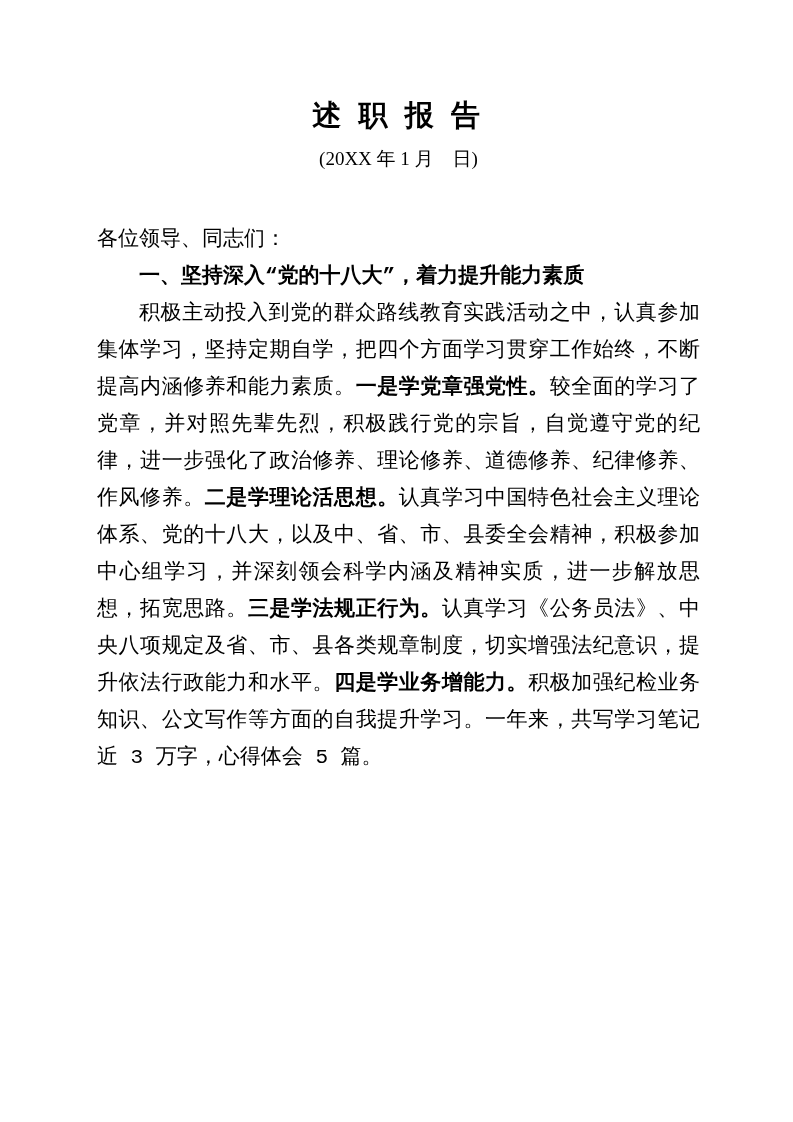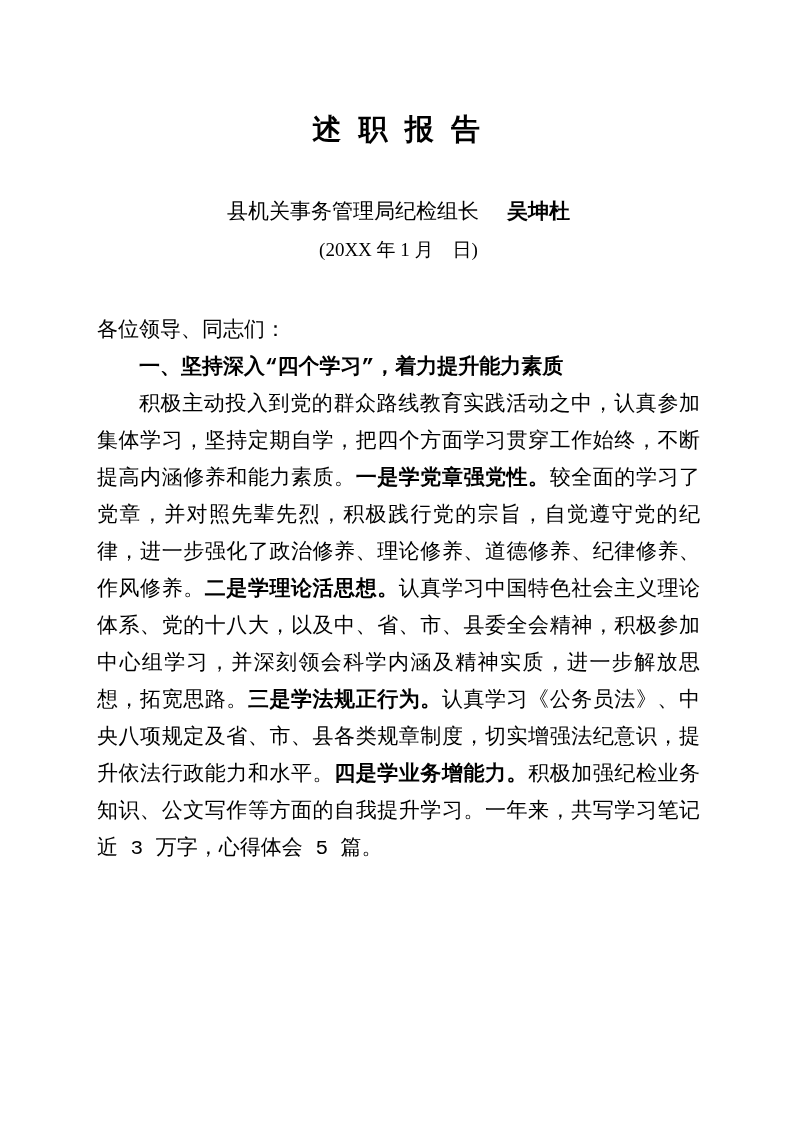--- a/index.html
+++ b/index.html
@@ -14,21 +14,21 @@
     margin: 0 auto;
     background: #ffffff;
     color: #000000;
     overflow: hidden;
     font-family: "Liberation Serif", serif;
   }
   .content {
     position: absolute;
     left: 97px;
     right: 93px;
-    top: 14px;
+    top: 0;
   }
   .title {
     margin: 100px 0 0 0;
     font-size: 29px;
     line-height: 1.1;
     font-weight: 600;
     text-align: center;
     letter-spacing: 5px;
     white-space: pre;
   }
@@ -75,30 +75,27 @@
   }
 </style>
 </head>
 <body>
 
 <div class="page">
   <div class="content">
 
     <h1 class="title">述 职 报 告</h1>
 
-    <div class="byline">
-      <span class="position">县机关事务管理局纪检组长</span><span class="name">吴坤杜</span>
-    </div>
 
     <div class="dateline">(20XX 年 1 月　日)</div>
 
     <div class="body">
 
       <p class="salutation">各位领导、同志们：</p>
 
 
-      <p class="indent section-heading">一、坚持深入“四个学习”，着力提升能力素质</p>
+      <p class="indent section-heading">一、坚持深入“党的十八大”，着力提升能力素质</p>
 
       <p class="indent"><span>积极主动投入到党的群众路线教育实践活动之中，认真参加集体学习，坚持定期自学，把四个方面学习贯穿工作始终，不断提高内涵修养和能力素质。</span><span class="bold-seg">一是学党章强党性。</span><span>较全面的学习了党章，并对照先辈先烈，积极践行党的宗旨，自觉遵守党的纪律，进一步强化了政治修养、理论修养、道德修养、纪律修养、作风修养。</span><span class="bold-seg">二是学理论活思想。</span><span>认真学习中国特色社会主义理论体系、党的十八大，以及中、省、市、县委全会精神，积极参加中心组学习，并深刻领会科学内涵及精神实质，进一步解放思想，拓宽思路。</span><span class="bold-seg">三是学法规正行为。</span><span>认真学习《公务员法》、中央八项规定及省、市、县各类规章制度，切实增强法纪意识，提升依法行政能力和水平。</span><span class="bold-seg">四是学业务增能力。</span><span>积极加强纪检业务知识、公文写作等方面的自我提升学习。一年来，共写学习笔记近 3 万字，心得体会 5 篇。</span></p>
 
     </div>
   </div>
 </div>
 
 </body></html>

